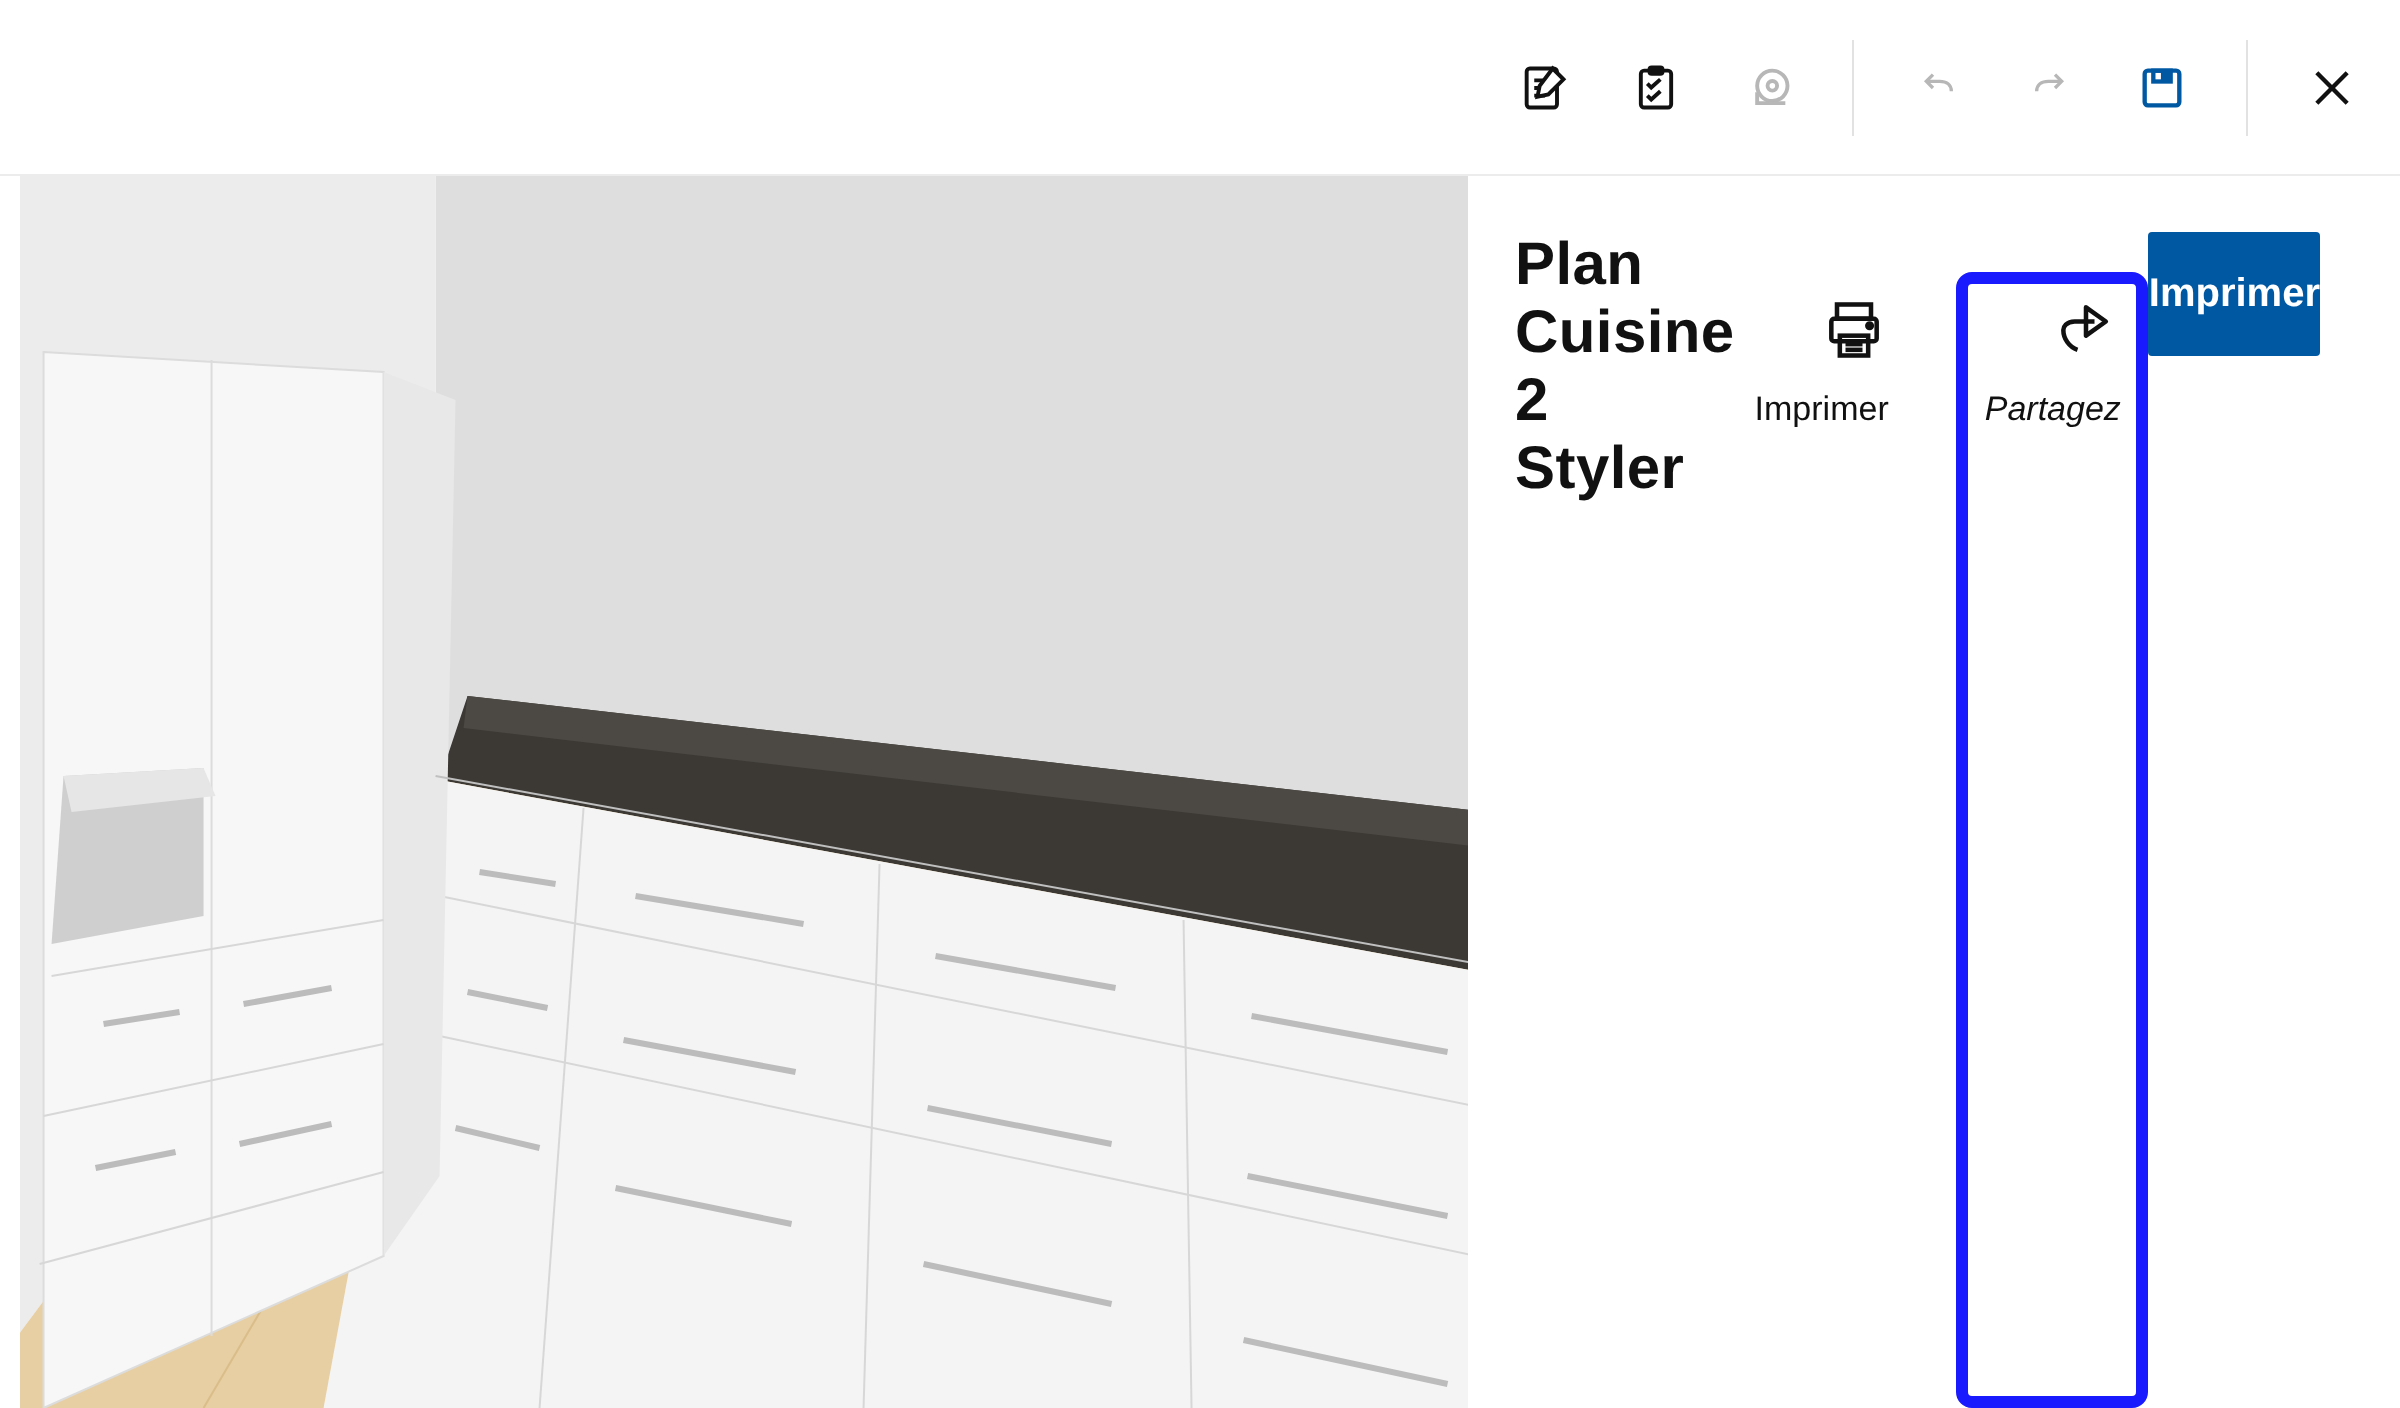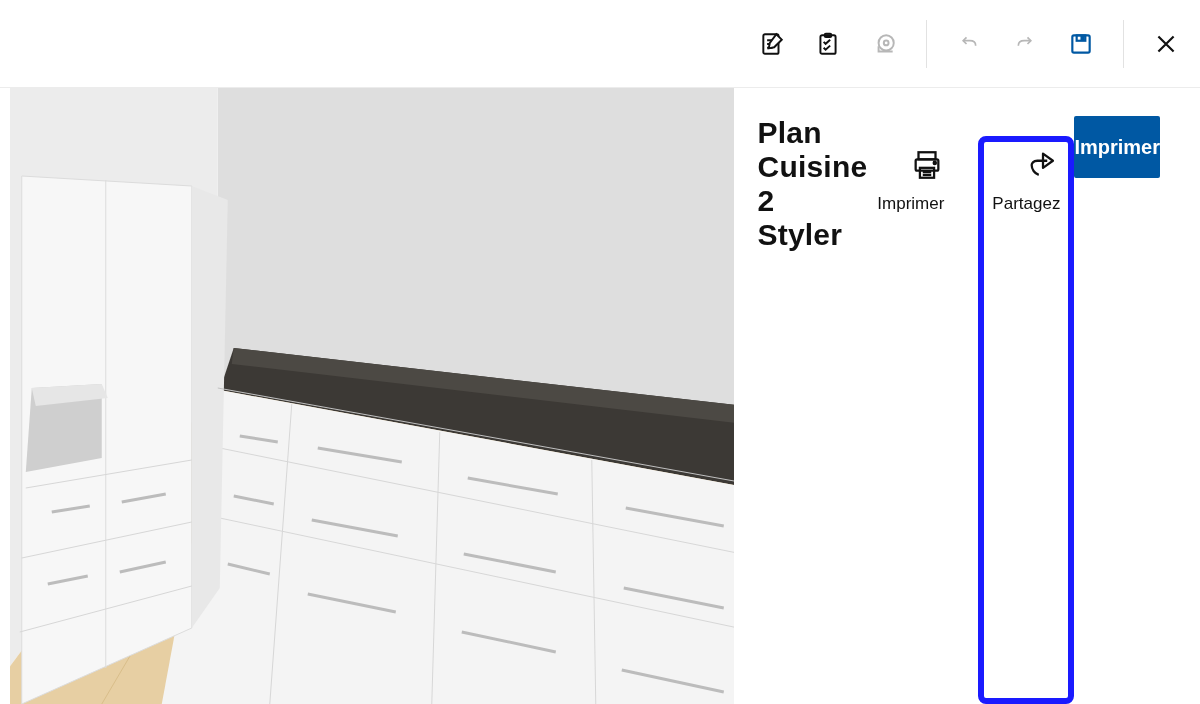--- a/index.html
+++ b/index.html
@@ -59,21 +59,21 @@
   .plan-title { font-size: 30px; font-weight: 800; color: #111; letter-spacing: .2px; }
   .price-line { display: flex; align-items: center; gap: 10px; margin-top: 18px; }
   .price { font-size: 30px; font-weight: 800; color: #111; }
   .info-badge { width:22px;height:22px;border:1.5px solid #888;border-radius:50%;display:flex;align-items:center;justify-content:center;font-size:13px;color:#555;font-style:italic;font-family:Georgia,serif;}
 
   .actions { display: flex; gap: 24px; margin-top: 20px; }
   .action {
     display:flex;flex-direction:column;align-items:flex-end;gap:8px;
     padding: 12px 10px 10px; cursor:pointer; border-radius:8px;
   }
-  .action.highlighted { border: 6px solid #1a1aff; padding: 6px 8px 4px; }
+  .action.highlighted { border: 6px solid #1a1aff; padding: 6px 8px 4px; font-style: italic; }
   .action-label { font-size: 17px; color: #111; }
   .action-icon { color:#111; }
 
   .divider { height:1px; background:#e2e2e2; margin: 32px 0 26px; }
 
   .continue-btn {
     background:#0058a3; color:#fff; font-weight:700; font-size:20px;
     height:62px; border:none; border-radius:2px; cursor:pointer;
     display:flex;align-items:center;justify-content:center;
   }

